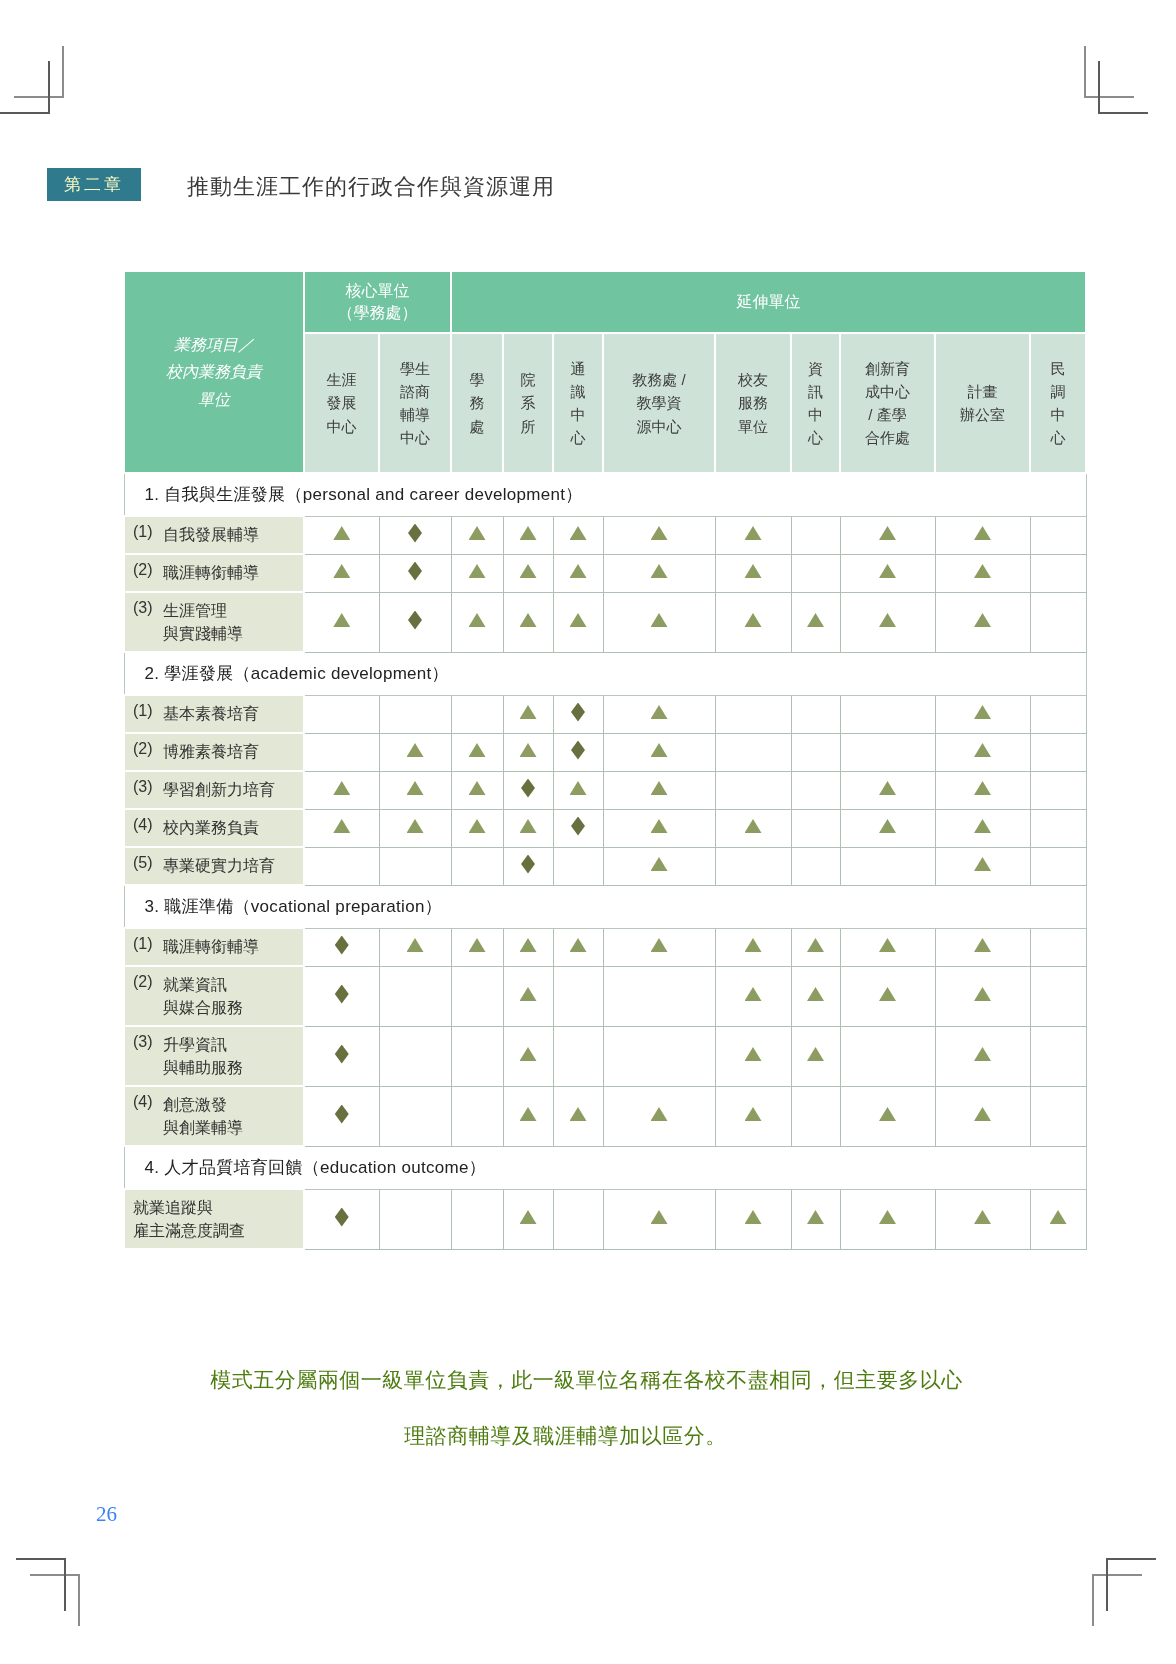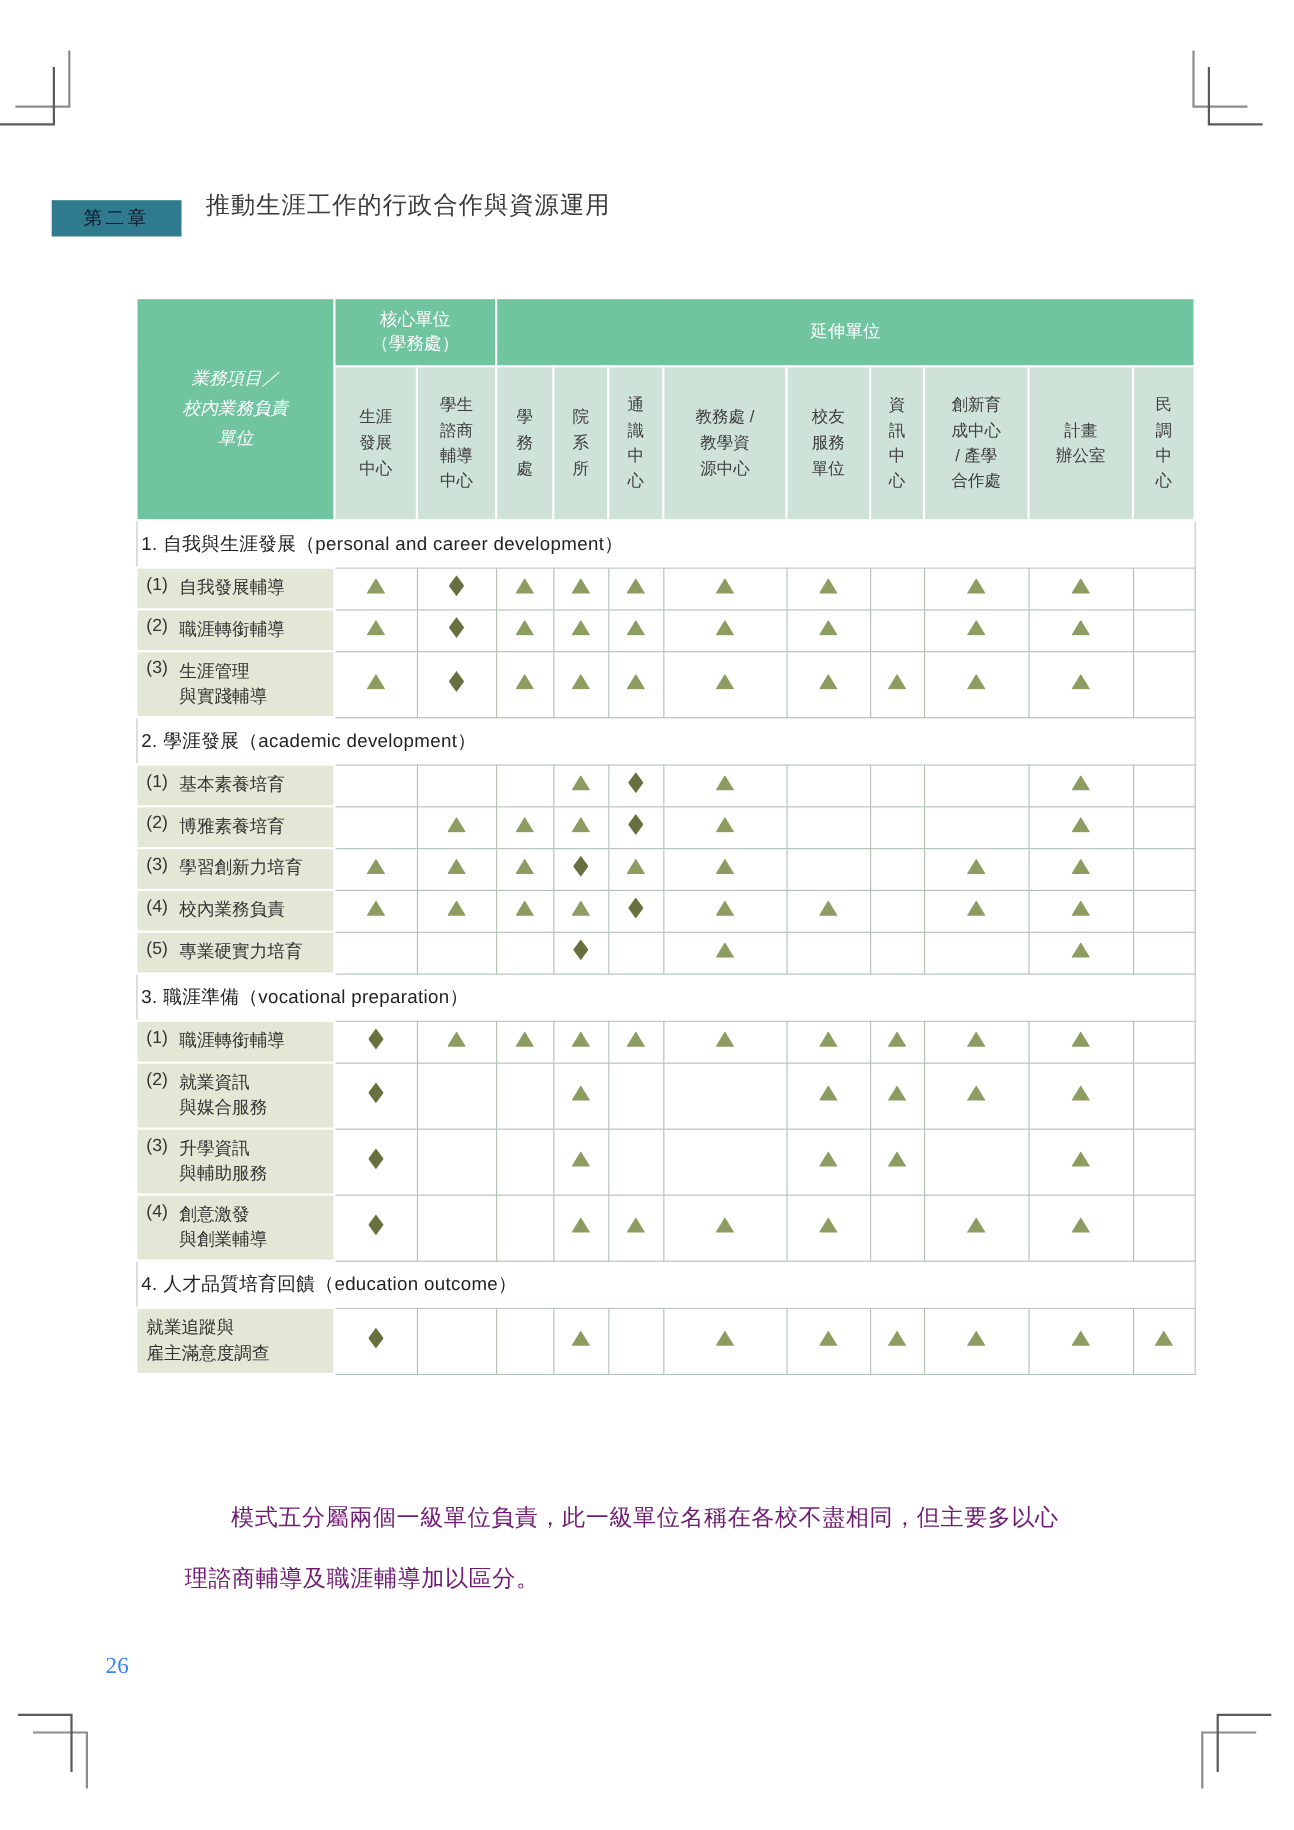--- a/index.html
+++ b/index.html
@@ -19,23 +19,23 @@
   }
   
   .crop{position:absolute;width:100px;height:100px;}
   .crop svg{display:block;}
   .crop-tl{left:0;top:20px;}
   .crop-tr{left:1048px;top:20px;transform:scaleX(-1);}
   .crop-bl{left:16px;top:1552px;transform:scaleY(-1);}
   .crop-br{left:1056px;top:1552px;transform:scale(-1,-1);}
 
   .chapter-badge{
-    position:absolute;left:47px;top:168px;width:118px;height:33px;
-    background:var(--badge-teal);color:#0f172a;font-size:17px;letter-spacing:3px;
-    display:flex;align-items:center;justify-content:center;margin-top:14px;
+    position:absolute;left:47px;top:168px;width:94px;height:33px;
+    background:var(--badge-teal);color:#fef9c3;font-size:17px;letter-spacing:3px;
+    display:flex;align-items:center;justify-content:center;
   }
   .chapter-title{position:absolute;left:187px;top:172px;font-size:22px;color:#3a3a3a;letter-spacing:1px;}
   .section-title{position:absolute;left:176px;top:229px;font-size:19px;color:var(--title-teal);letter-spacing:1px;}
 
   .table-wrap{position:absolute;left:123px;top:270px;}
   table{border-collapse:collapse;table-layout:fixed;width:962px;}
   td{box-sizing:border-box;}
   col.c-label{width:180px;}
   col.c1{width:75px;}  col.c2{width:72px;}  col.c3{width:52px;}
   col.c4{width:50px;}  col.c5{width:50px;}  col.c6{width:112px;}
@@ -46,40 +46,40 @@
     background:var(--header-green);color:#fff;text-align:center;vertical-align:middle;
     white-space:pre-line;border:2px solid #fff;font-size:16px;line-height:1.4;
   }
   tr.groups{height:62px;}
   td.corner{line-height:1.7;}
   td.subhead{
     background:var(--subheader-green);color:#3d3d3d;text-align:center;vertical-align:middle;
     white-space:pre-line;border:2px solid #fff;font-size:15px;line-height:1.55;height:140px;
   }
   td.section{
-    background:#fff;font-size:17px;color:#222;padding:9px 4px;height:40px;
+    background:#fff;font-size:17px;color:#222;padding:9px 20px;height:40px;
     vertical-align:middle;border:1px solid #b9c6bc;letter-spacing:0.3px;
   }
   td.rowlabel{
     background:var(--label-olive);border:2px solid #fff;font-size:16px;color:#333;
     padding:5px 4px 5px 8px;vertical-align:middle;height:38px;
   }
   td.rowlabel .lab{display:flex;align-items:flex-start;}
   td.rowlabel .num{flex:0 0 30px;}
   td.rowlabel .txt{white-space:pre-line;line-height:1.45;}
   td.mark{background:#fff;border:1px solid var(--grid-line);text-align:center;vertical-align:middle;height:38px;}
   tr.tall td.mark, tr.tall td.rowlabel{height:60px;}
   .tri{display:inline-block;width:17px;height:14px;background:var(--triangle-olive);
        clip-path:polygon(50% 0,100% 100%,0 100%);}
   .dia{display:inline-block;width:14px;height:19px;background:var(--diamond-olive);
        clip-path:polygon(50% 0,100% 50%,50% 100%,0 50%);}
 
   .footer-para{
     position:absolute;left:168px;top:1352px;width:795px;
-    font-size:21px;line-height:56px;color:#701a75;text-indent:2em;letter-spacing:0.5px;
+    font-size:21px;line-height:56px;color:#4d7c0f;text-indent:2em;letter-spacing:0.5px;text-align:center;
   }
   .page-number{
     position:absolute;left:96px;top:1502px;font-size:21px;color:#3b82f6;
     font-family:"Liberation Serif","DejaVu Serif",serif;
   }
 </style>
 </head>
 <body>
 
 <div class="page">

